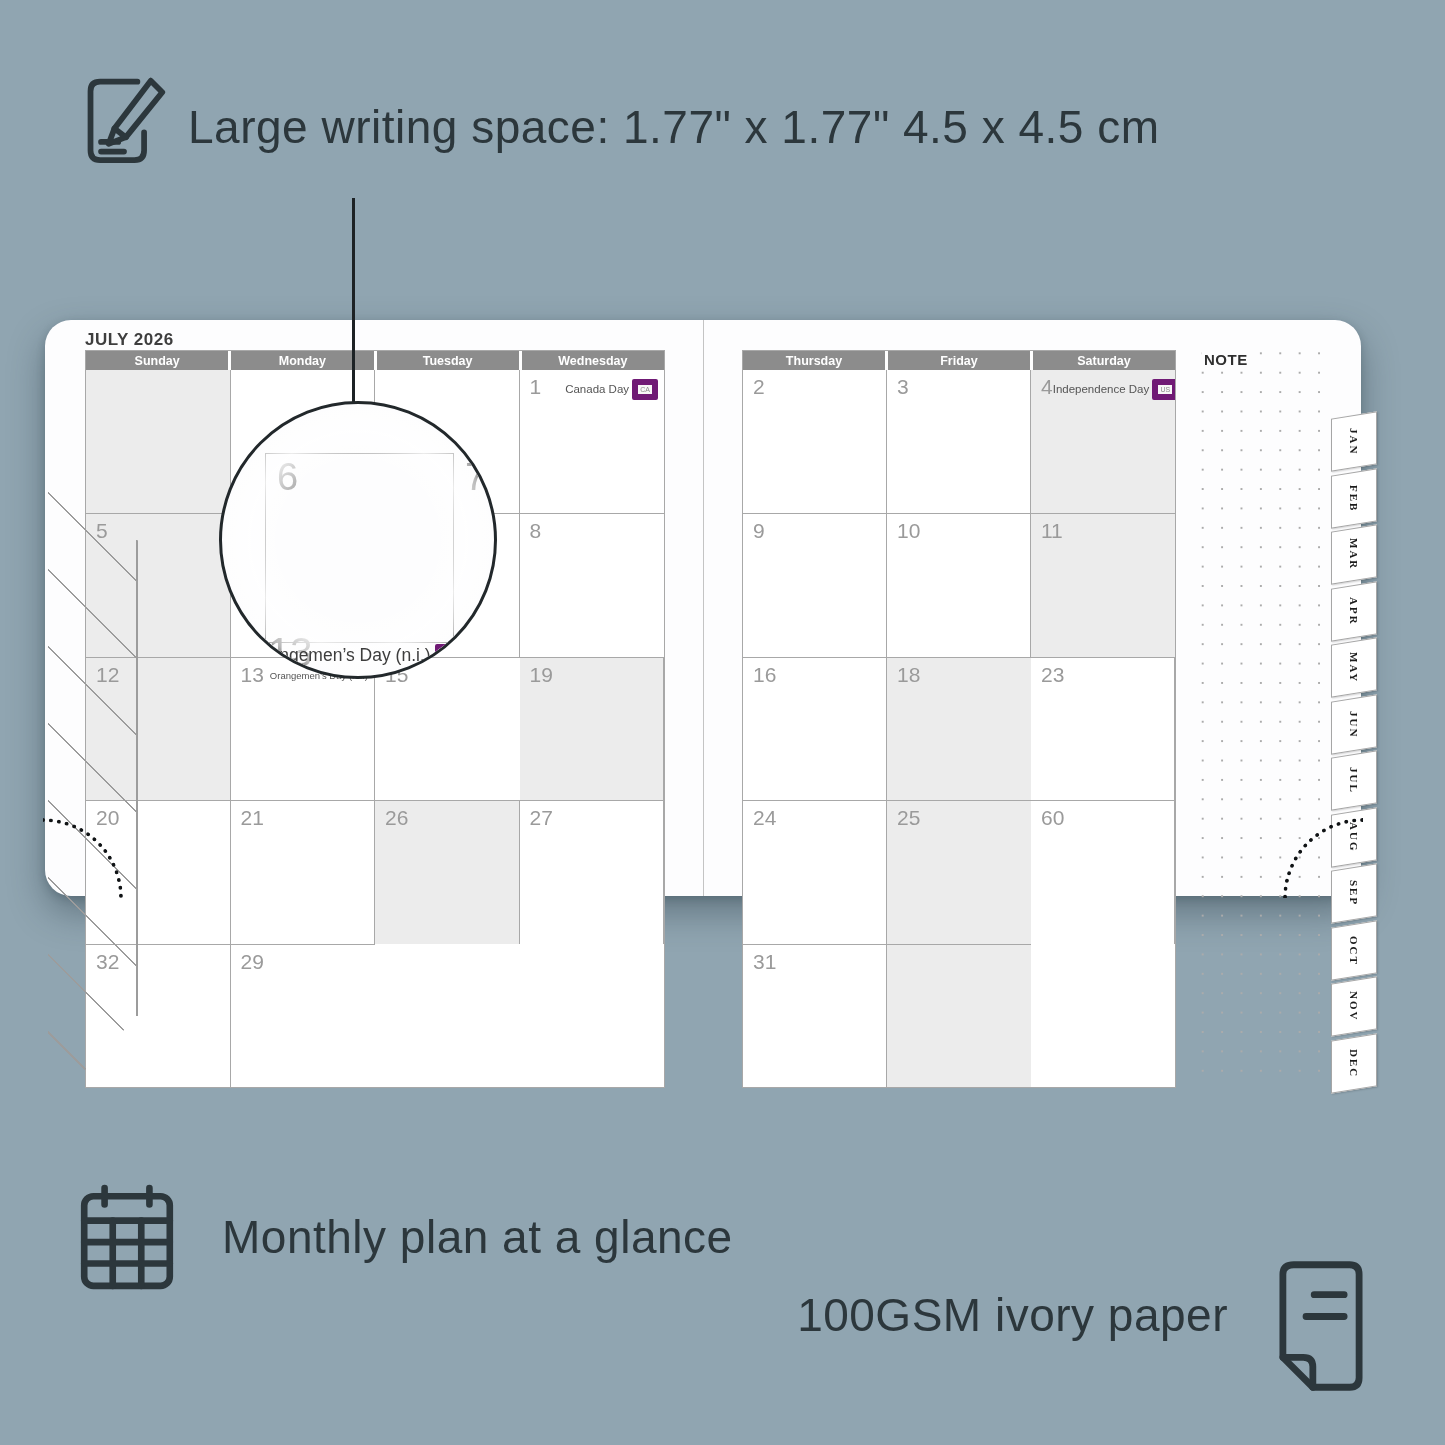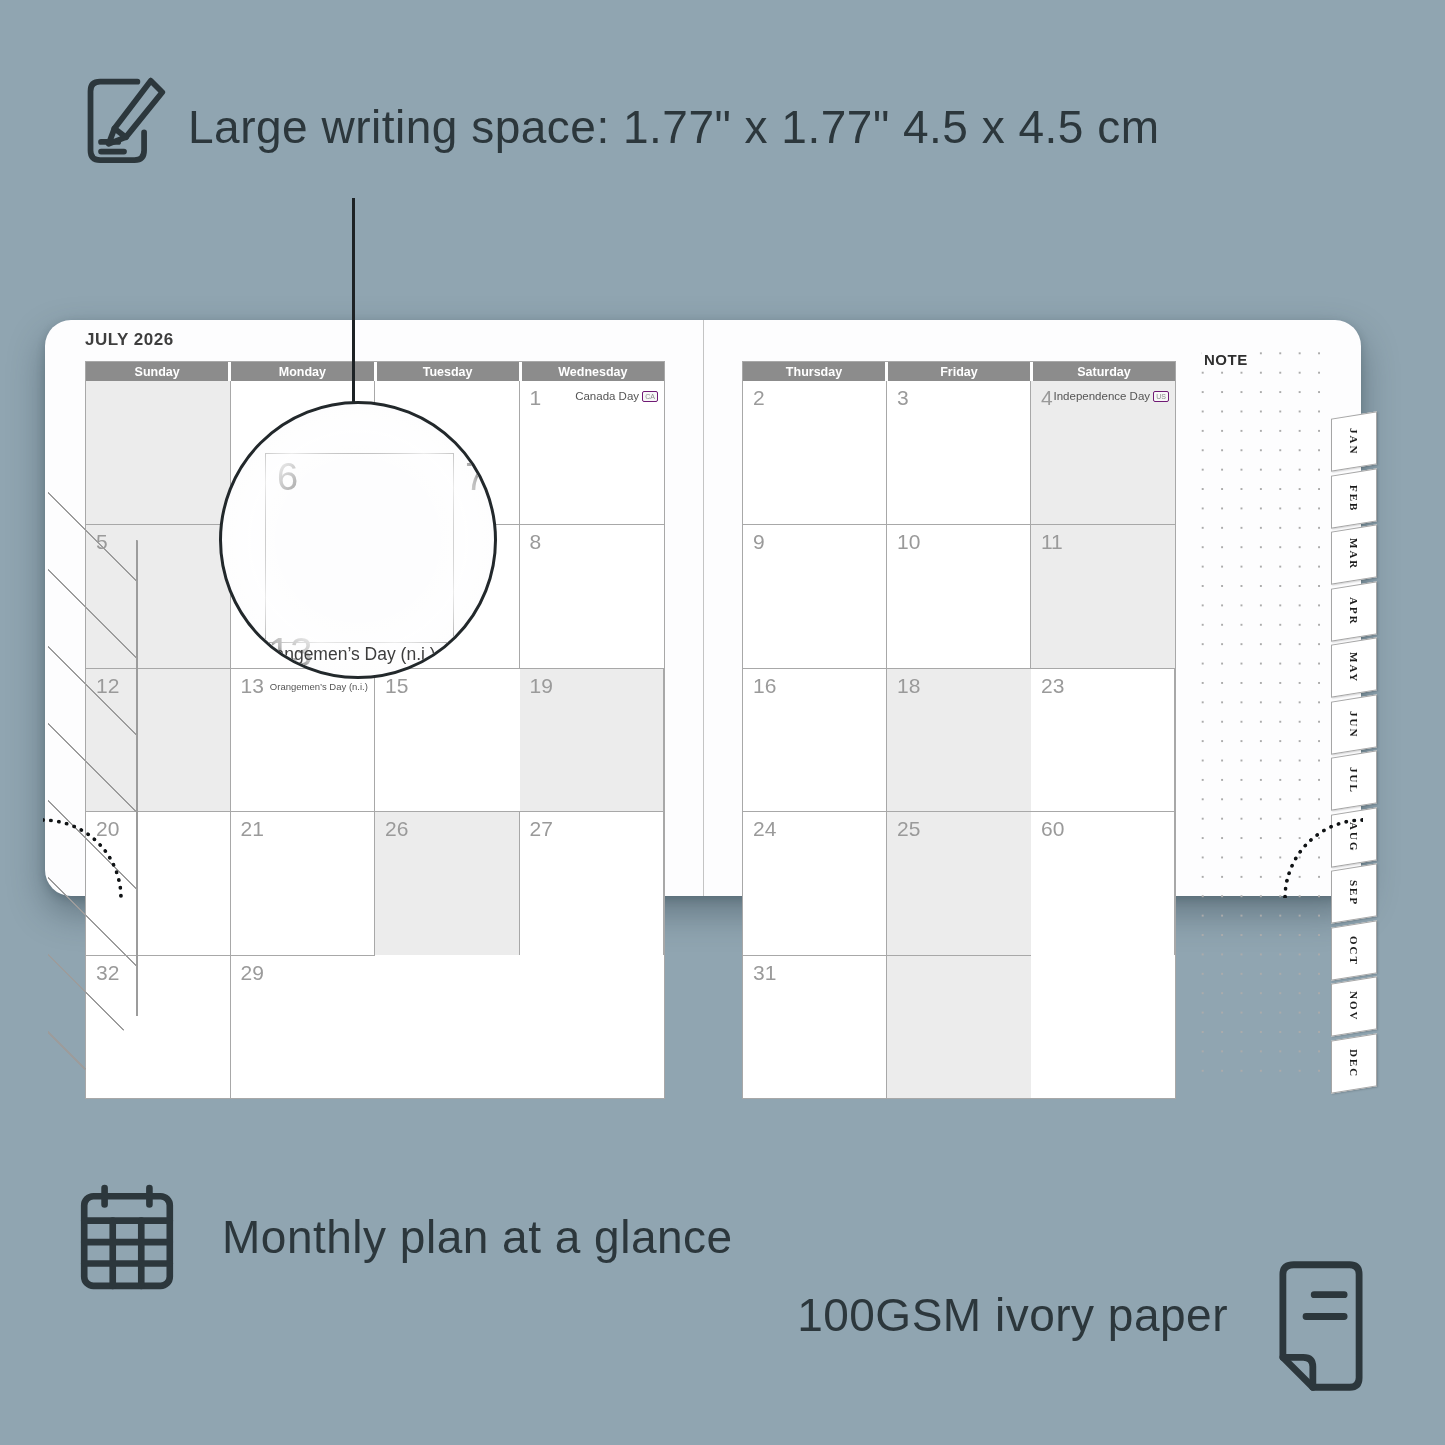--- a/index.html
+++ b/index.html
@@ -22,33 +22,33 @@
 
   
   .page{
     position:absolute; left:45px; top:320px; width:1316px; height:576px;
     background:#fdfdfe; border-radius:26px;
     box-shadow:0 16px 36px rgba(30,48,58,.40), 0 3px 8px rgba(30,48,58,.22);
   }
   .month-title{position:absolute; left:40px; top:10px; font-size:17px; font-weight:bold; color:#3e3e3e; letter-spacing:.5px;}
   .spine{position:absolute; left:658px; top:0; bottom:0; width:1px; background:#c4c4c4;}
 
-  .cal{position:absolute; top:41px; height:738px; border:1px solid var(--line,#a8a8a8); background:#fff; box-sizing:border-box;}
+  .cal{position:absolute; top:30px; height:738px; border:1px solid var(--line,#a8a8a8); background:#fff; box-sizing:border-box;}
   .cal-left{left:40px; width:580px;}
   .cal-right{left:697px; width:434px;}
   .cal-head{display:grid; gap:3px; background:#fff; height:19px;}
   .cal-head .hcell{background:var(--hdr,#8c8c8c); color:#fff; font-size:12.5px; font-weight:bold; display:flex; align-items:center; justify-content:center;}
   .cal-body{display:grid; height:calc(100% - 19px);}
   .cell{position:relative; box-sizing:border-box; border-right:1px solid var(--line,#a8a8a8); border-top:1px solid var(--line,#a8a8a8); background:#fff; padding:5px 6px 0 10px; display:flex; align-items:flex-start; overflow:hidden;}
   .cell.last-col{border-right:none;}
   .cell.weekend{background:var(--wkend,#ececec);}
   .daynum{font-size:21px; color:var(--dnum,#9a9a9a); line-height:1.15;}
   .holiday{font-size:11.5px; color:#555; margin-left:auto; margin-top:4px; white-space:nowrap;}
   .holiday.inline{margin-left:6px; font-size:9.5px; margin-top:7px; overflow:hidden;}
-  .badge{display:inline-block; border:1px solid #701a75; border-radius:2px; background:#f7f7f7; color:#8a8a8a; font-size:7px; line-height:9px; padding:0 2px; vertical-align:1px;}
+  .badge{display:inline-block; border:6px solid #701a75; border-radius:2px; background:#f7f7f7; color:#8a8a8a; font-size:7px; line-height:9px; padding:0 2px; vertical-align:1px;}
 
   
   .note-col{position:absolute; left:1141px; top:31px; width:146px; height:738px;
     background-image:radial-gradient(circle, #ababab 1.2px, rgba(0,0,0,0) 1.4px);
     background-size:19.4px 19.4px; background-position:7px 12px;}
   .note-label{position:absolute; left:16px; top:-1px; font-size:15px; font-weight:bold; color:#2f2f2f; background:#fdfdfe; padding:1px 5px 1px 2px; letter-spacing:.5px;}
 
   
   .tab{position:absolute; left:1286px; width:46px; height:53px; background:#fff; border:1px solid #a6a6a6;
     transform:skewY(-9deg); box-shadow:1px 1px 2px rgba(0,0,0,.18); box-sizing:border-box;

